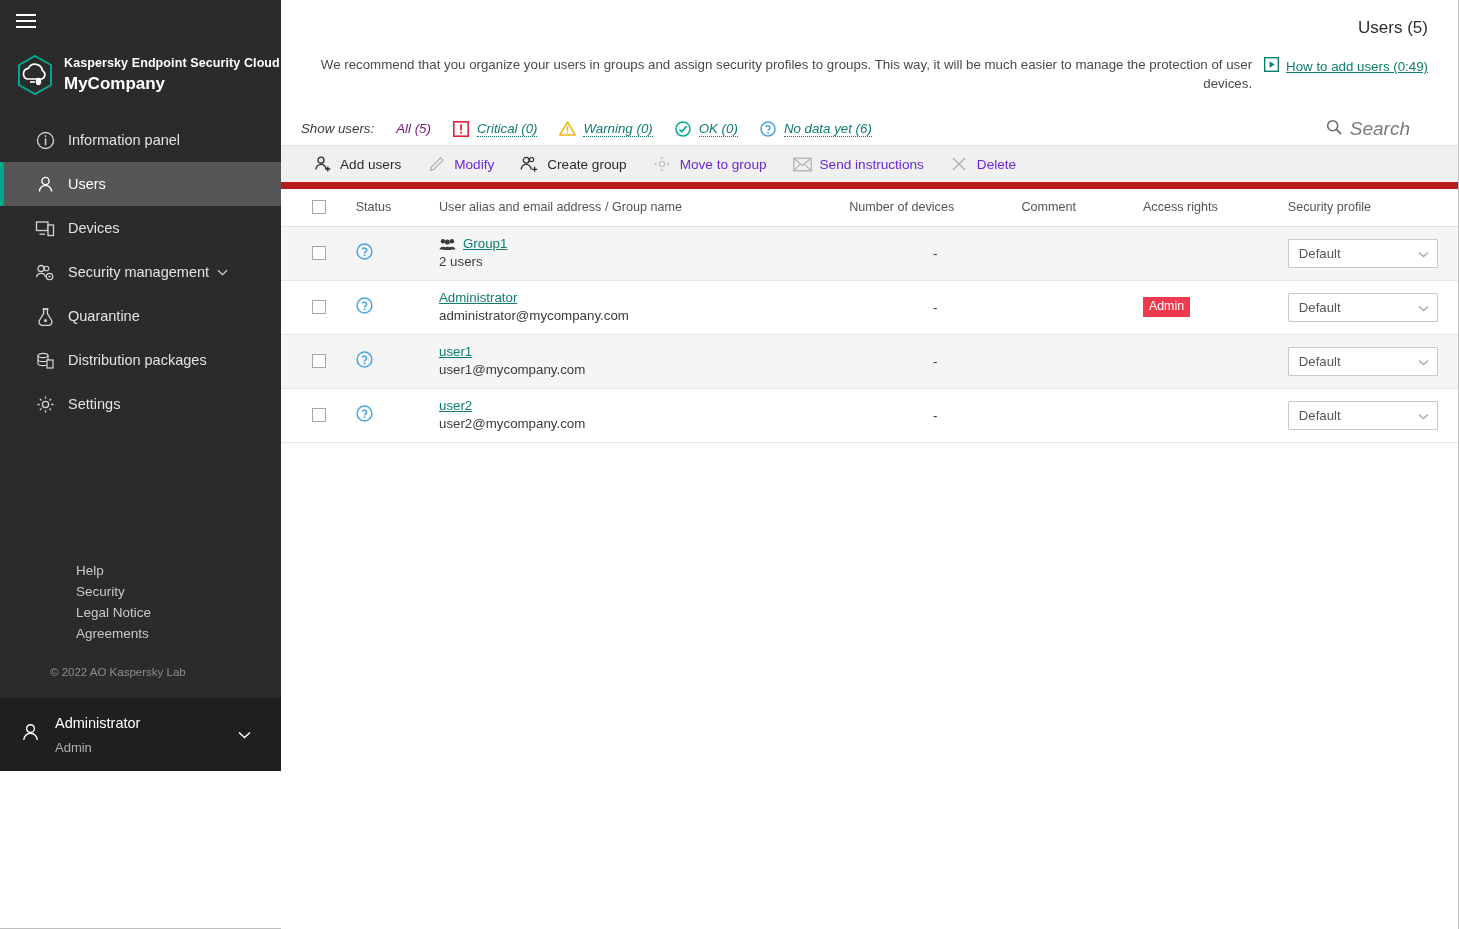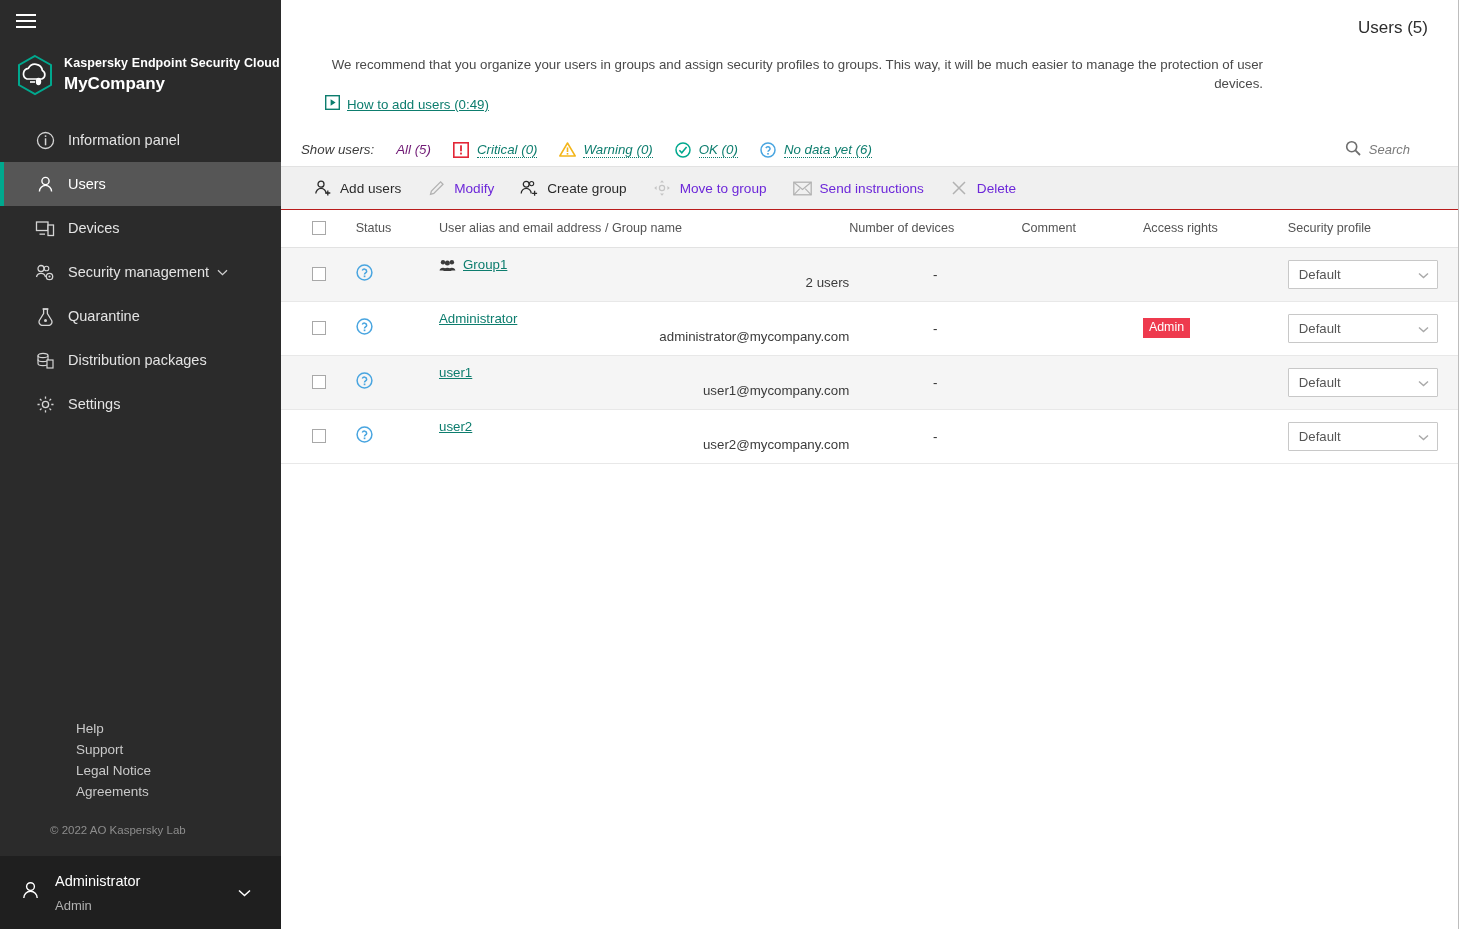--- a/index.html
+++ b/index.html
@@ -15,21 +15,21 @@
     display: flex;
     background: #ffffff;
     border-right: 1px solid #bdbdbd;
     border-bottom: 1px solid #bdbdbd;
   }
 
   
   .sidebar {
     width: 281px;
     min-width: 281px;
-    height: 929px;
+    height: 771px;
     background: #2b2b2b;
     display: flex;
     flex-direction: column;
     position: relative;
   }
   .hamburger {
     padding: 14px 0 0 16px;
     height: 42px;
     cursor: pointer;
   }
@@ -129,21 +129,21 @@
     overflow: hidden;
     position: relative;
   }
   .page-head { padding: 18px 30px 0 32px; text-align: right; }
   .page-title {
     font-size: 17px;
     color: #2d2d2d;
     font-weight: 400;
     margin-bottom: 17px;
   }
-  .desc-row { display: flex; align-items: flex-start; flex-direction: column; }
+  .desc-row { display: flex; align-items: flex-start; }
   .page-desc {
     font-size: 13.3px;
     color: #4a4a4a;
     line-height: 19px;
     max-width: 950px;
     flex: 1 1 auto;
   }
   .video-link {
     display: flex;
     align-items: center;
@@ -192,33 +192,33 @@
   }
   .filter-spacer { flex: 1 1 auto; }
   .search-box {
     display: flex;
     align-items: center;
     margin-right: 18px;
     cursor: pointer;
   }
   .search-box .sb-text {
     color: #7a7a7a;
-    font-size: 13px;
+    font-size: 19px;
     margin-left: 8px;
   }
 
   
   .toolbar {
     background: #f0f0f0;
     height: 44px;
     display: flex;
     align-items: center;
     padding-left: 32px;
     border-top: 1px solid #e2e2e2;
-    border-bottom: 1px solid #b91c1c;
+    border-bottom: 7px solid #b91c1c;
   }
   .tb-btn {
     display: flex;
     align-items: center;
     margin-right: 26px;
     font-size: 13.6px;
     color: #2a2a2a;
     cursor: pointer;
   }
   .tb-btn .tb-icon {
@@ -261,21 +261,21 @@
   .col-prof  { width: 168px; }
 
   .chk {
     width: 14px; height: 14px;
     border: 1px solid #a8a8a8;
     background: #ffffff;
     display: block;
     cursor: pointer;
   }
   .status-cell { padding-left: 20px !important; }
-  .name-cell { line-height: 1.35; text-align: right; }
+  .name-cell { line-height: 1.35; }
   .name-top { display: flex; align-items: center; }
   .group-icon { margin-right: 7px; display: flex; align-items: center; }
   .name-link {
     color: #0d7d6e;
     text-decoration: underline;
     font-size: 13.3px;
     cursor: pointer;
   }
   .name-sub { color: #3b3b3b; font-size: 13.3px; }
   .dash { color: #5a5a5a; }
@@ -421,21 +421,21 @@
           </svg>
         </span>
         <span>Settings</span>
       </div>
     </nav>
 
     <div class="sidebar-spacer"></div>
 
     <div class="footer-links">
       <a>Help</a>
-      <a>Support</a>
+      <a>Security</a>
       <a>Legal Notice</a>
       <a>Agreements</a>
     </div>
     <div class="copyright">© 2022 AO Kaspersky Lab</div>
 
     <div class="user-box">
       <span class="ub-icon">
         <svg width="21" height="21" viewBox="0 0 21 21">
           <circle cx="10.5" cy="6.6" r="3.9" fill="none" stroke="#ffffff" stroke-width="1.4"></circle>
           <path d="M3.8 18 a6.7 6.7 0 0 1 13.4 0" fill="none" stroke="#ffffff" stroke-width="1.4"></path>

